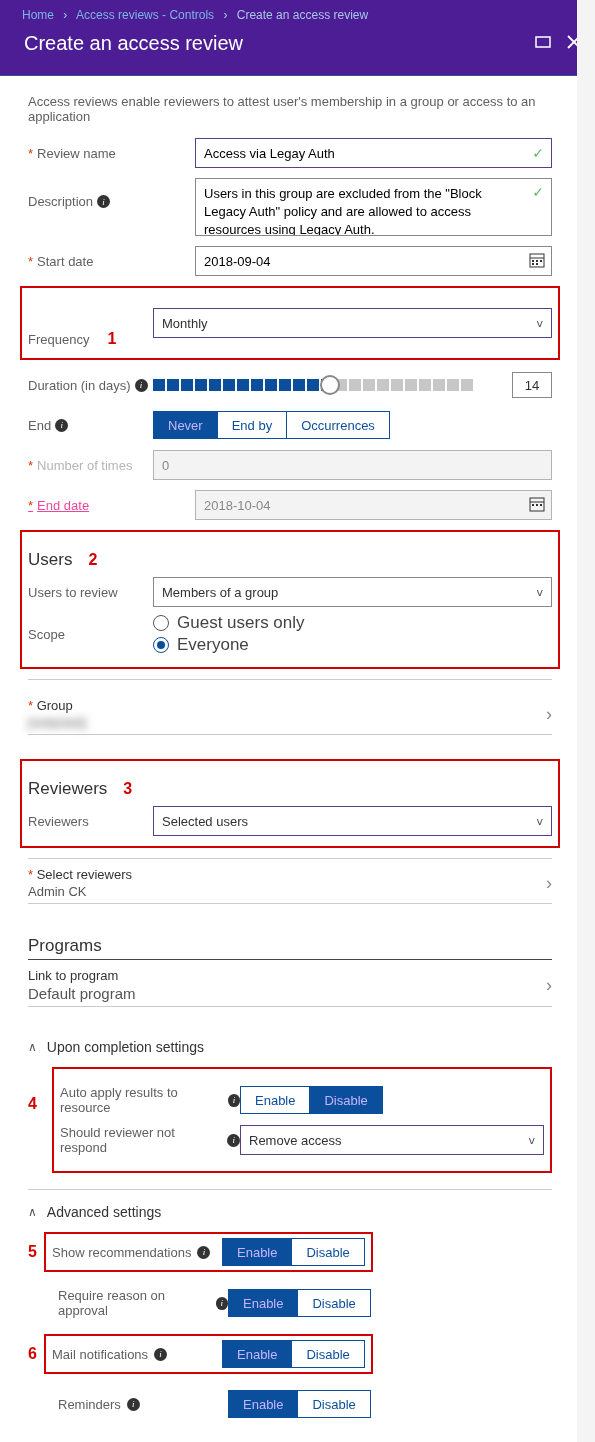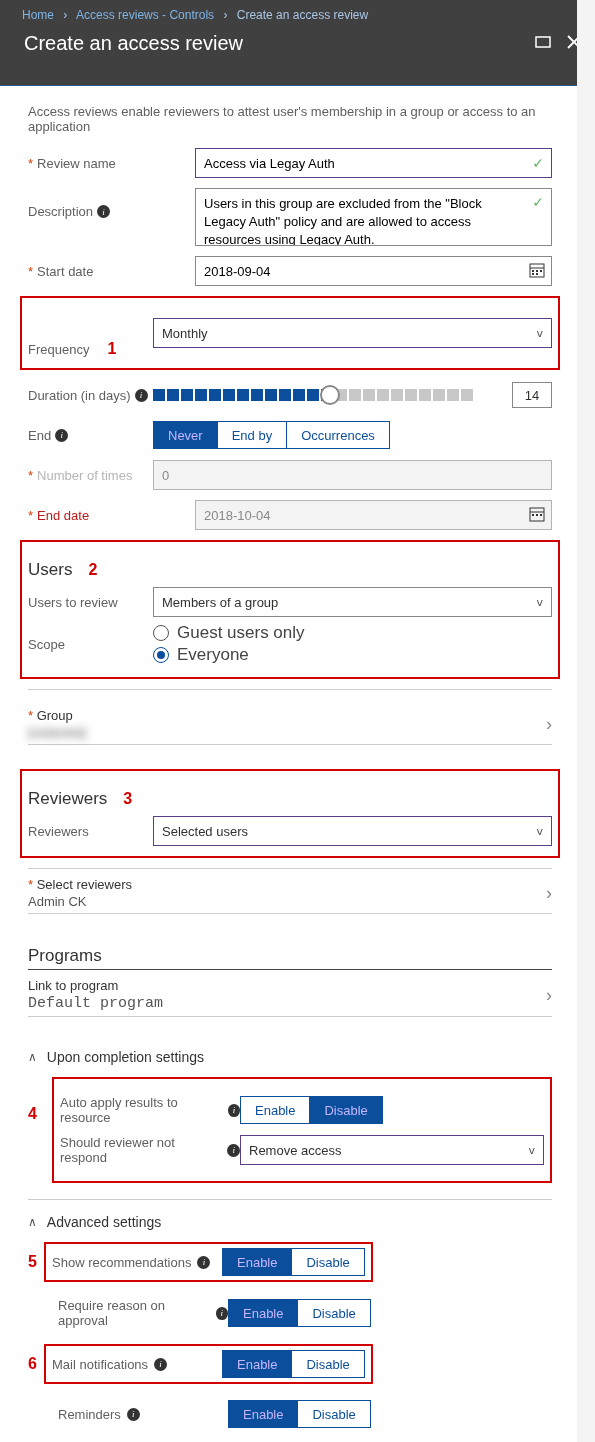--- a/index.html
+++ b/index.html
@@ -1,18 +1,18 @@
 <!DOCTYPE html>
 <html><head>
 <meta charset="utf-8">
 <style>
   * { box-sizing: border-box; margin: 0; padding: 0; font-family: "Segoe UI", Arial, sans-serif; }
   body { background: #fff; width: 595px; font-size: 13px; color: #323130; }
   .scroll-gutter { position: absolute; right: 0; top: 0; bottom: 0; width: 18px; background: #f4f4f4; }
-  .header-region { background: #404040; color: #fff; padding: 5px 14px 30px 14px; border-bottom: 1px solid #2b5a8a;}
+  .header-region { background: #4c1d95; color: #fff; padding: 5px 14px 20px 14px; border-bottom: 1px solid #2b5a8a;}
   .breadcrumb { font-size: 12px; color: #a9c6e4; padding: 3px 0 10px 8px; }
   .breadcrumb a { color: #7fb3e4; text-decoration: none; }
   .breadcrumb .sep { margin: 0 6px; color: #a9c6e4; }
   .page-title-row { display: flex; justify-content: space-between; align-items: center; padding-left: 10px; }
   .page-title { font-size: 20px; font-weight: 400; }
   .title-controls { display: flex; align-items: center; gap: 16px; }
   .title-controls svg { stroke: #fff; }
 
   .body-pad { padding: 10px 28px 18px 28px; position: relative; width: 580px; }
   .intro-text { color: #606060; margin: 8px 0 14px 0; }
@@ -209,21 +209,21 @@
       <div class="seg-btn">Occurrences</div>
     </div>
   </div>
 
   <div class="form-row">
     <div class="form-label label-req" style="color:#b5b5b5;">Number of times</div>
     <input class="text-input disabled" disabled="" value="0" style="">
   </div>
 
   <div class="form-row">
-    <div class="form-label label-req" style="color:#b91c1c;">End date</div>
+    <div class="form-label label-req" style="color:#ec4899;text-decoration:underline;">End date</div>
     <div class="input-wrap">
       <input class="text-input disabled" disabled="" value="2018-10-04" style="">
       <span class="cal-icon">
         <svg width="18" height="18" viewBox="0 0 18 18">
             <rect x="2" y="3" width="14" height="13" fill="none" stroke="#333"></rect>
             <line x1="2" y1="7" x2="16" y2="7" stroke="#333"></line>
             <rect x="4" y="9" width="2" height="2" fill="#333"></rect>
             <rect x="8" y="9" width="2" height="2" fill="#333"></rect>
             <rect x="12" y="9" width="2" height="2" fill="#333"></rect>
           </svg>
@@ -289,21 +289,21 @@
       <div class="sub noblur">Admin CK</div>
     </div>
     <span class="nav-chev">›</span>
   </div>
 
   <div style="height:20px;"></div>
   <div class="section-head">Programs</div>
   <div class="nav-row">
     <div>
       <div>Link to program</div>
-      <div class="sub noblur" style="font-size:15px;font-family:Liberation Mono, monospace;">Default program</div>
+      <div class="sub noblur" style="font-size:15px;">Default program</div>
     </div>
     <span class="nav-chev">›</span>
   </div>
 
   <div style="height:18px;"></div>
   <div class="acc-head">
     <span class="acc-chev">∧</span>
     <span>Upon completion settings</span>
   </div>
 

